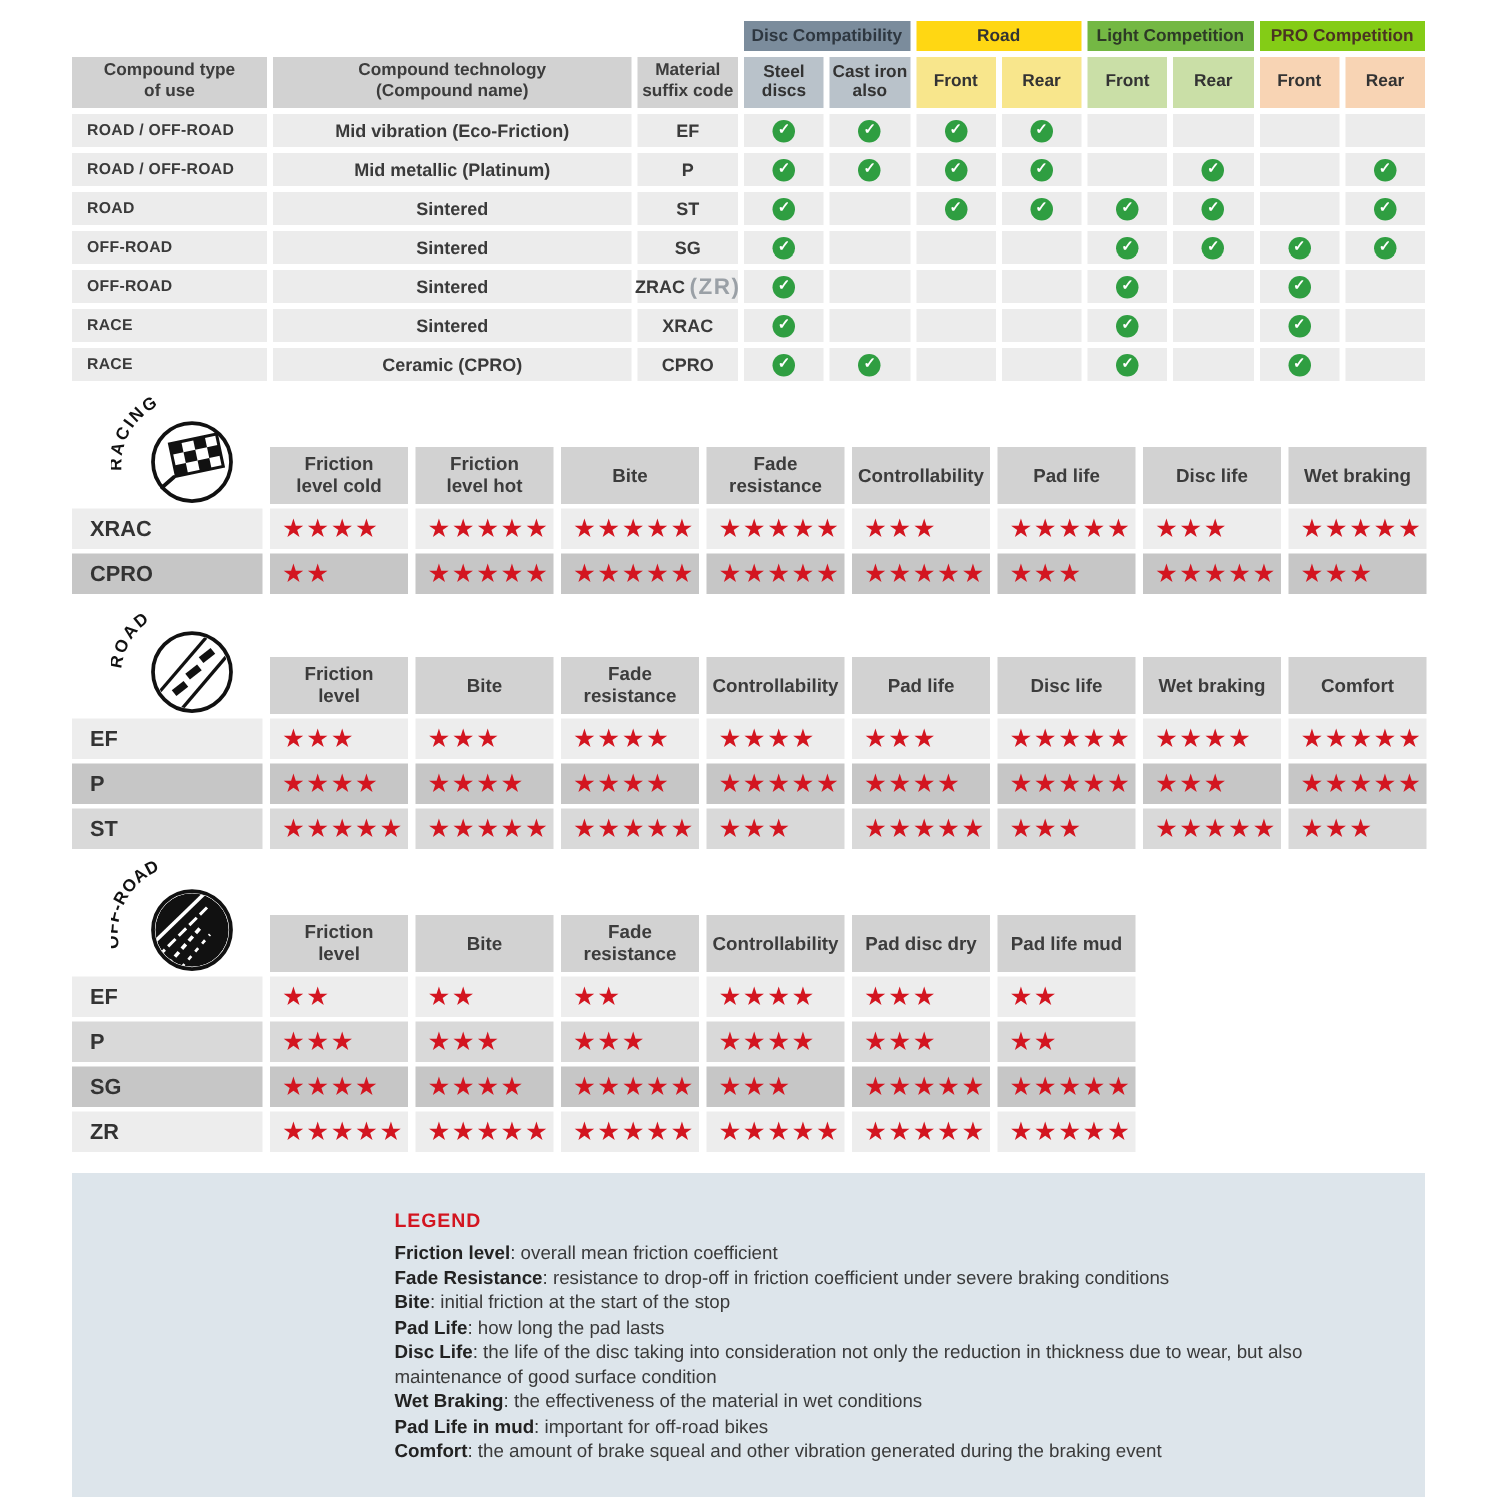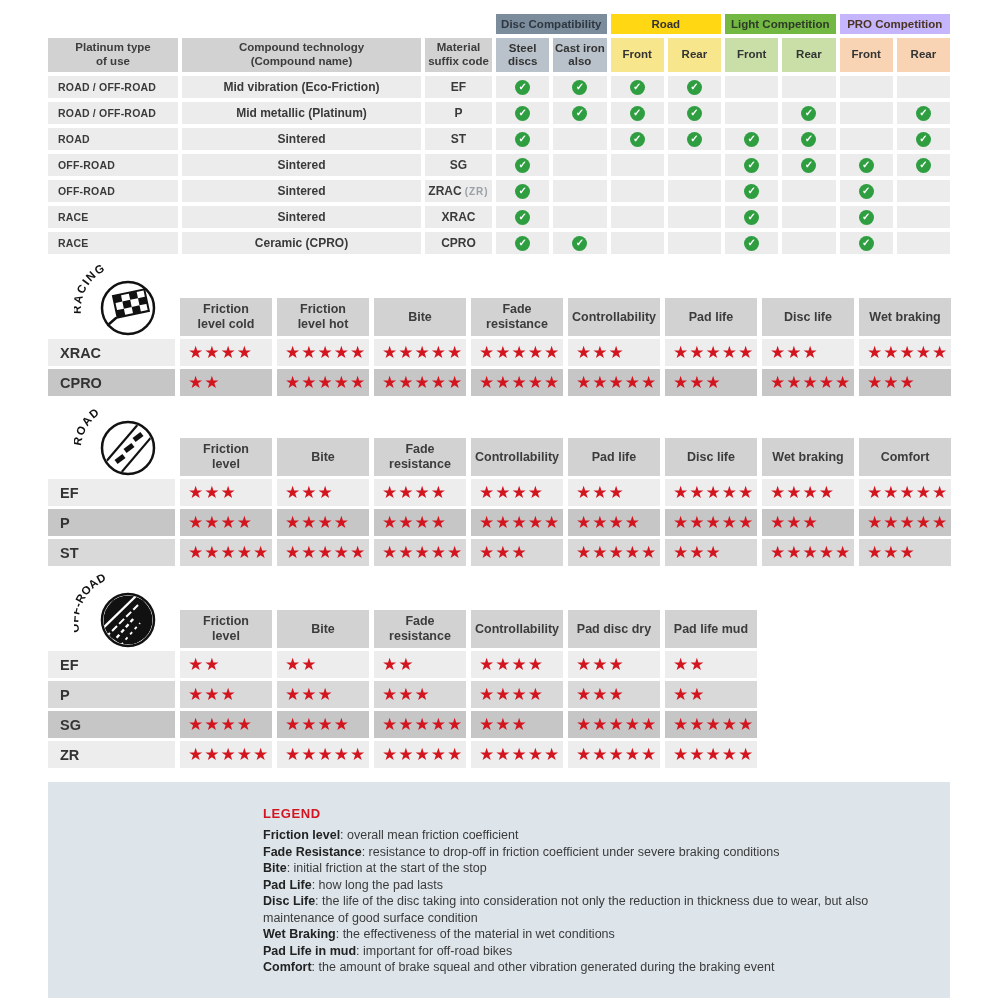--- a/index.html
+++ b/index.html
@@ -11,32 +11,32 @@
   
   .compat-grid { display:grid; width:902px;
     grid-template-columns:130px 239px 67px repeat(8,1fr);
     grid-template-rows:20px 34px repeat(7,22px); gap:4px; }
   .cell { display:flex; align-items:center; justify-content:center;
           text-align:center; white-space:pre-line; }
   .group-h { font-size:11.5px; font-weight:bold; color:#2e3740; }
   .g-disc  { background:#7b8c9c; }
   .g-road  { background:#ffd713; color:#333; }
   .g-light { background:#74b844; color:#2d3a26; }
-  .g-pro   { background:#c4b5fd; color:#4a3322; }
+  .g-pro   { background:#84cc16; color:#4a3322; }
   .sub-h { font-size:11.5px; font-weight:bold; line-height:1.15; color:#333; }
   .sub-disc  { background:#b9c2ca; }
   .sub-road  { background:#f8e68c; }
   .sub-light { background:#cadfa7; }
   .sub-pro   { background:#f8d4b4; }
   .col-h { background:#d2d2d2; font-size:11.5px; font-weight:bold;
            line-height:1.2; color:#3c3c3c; }
   .body-cell { background:#ececec; font-size:12px; font-weight:bold; color:#3a3a3a; }
   .use-cell { justify-content:flex-start; padding-left:10px; font-size:10.5px;
               letter-spacing:0.2px; }
-  .suffix-note { color:#9aa0a6; margin-left:3px; letter-spacing:1px; font-size:10px; }
+  .suffix-note { color:#9aa0a6; margin-left:3px; letter-spacing:1px; font-size:15px; }
   .check { width:15px; height:15px; border-radius:50%; background:#2f9e41;
            color:#fff; font-size:10px; font-weight:bold; display:flex;
            align-items:center; justify-content:center; line-height:1; }
 
   
   .rating-section { position:relative; }
   .sec-racing  { margin-top:44px; }
   .sec-road    { margin-top:42px; }
   .sec-offroad { margin-top:44px; }
   .section-icon { position:absolute; left:26px; top:-38px; width:96px; height:82px; }
@@ -79,21 +79,21 @@
 also</div>
       <div class="cell group-h g-road" style="grid-area: 1 / 6 / auto / span 2;">Road</div>
       <div class="cell sub-h sub-road" style="grid-area: 2 / 6;">Front</div>
       <div class="cell sub-h sub-road" style="grid-area: 2 / 7;">Rear</div>
       <div class="cell group-h g-light" style="grid-area: 1 / 8 / auto / span 2;">Light Competition</div>
       <div class="cell sub-h sub-light" style="grid-area: 2 / 8;">Front</div>
       <div class="cell sub-h sub-light" style="grid-area: 2 / 9;">Rear</div>
       <div class="cell group-h g-pro" style="grid-area: 1 / 10 / auto / span 2;">PRO Competition</div>
       <div class="cell sub-h sub-pro" style="grid-area: 2 / 10;">Front</div>
       <div class="cell sub-h sub-pro" style="grid-area: 2 / 11;">Rear</div>
-      <div class="cell col-h" style="grid-area: 2 / 1;">Platinum type
+      <div class="cell col-h" style="grid-area: 2 / 1;">Compound type
 of use</div>
       <div class="cell col-h" style="grid-area: 2 / 2;">Compound technology
 (Compound name)</div>
       <div class="cell col-h" style="grid-area: 2 / 3;">Material
 suffix code</div>
       <div class="cell body-cell use-cell" style="grid-area: 3 / 1;">ROAD / OFF-ROAD</div>
       <div class="cell body-cell" style="grid-area: 3 / 2;">Mid vibration (Eco-Friction)</div>
       <div class="cell body-cell" style="grid-area: 3 / 3;"><span>EF</span></div>
       <div class="cell body-cell" style="grid-area: 3 / 4;"><span class="check">✓</span></div>
       <div class="cell body-cell" style="grid-area: 3 / 5;"><span class="check">✓</span></div>

